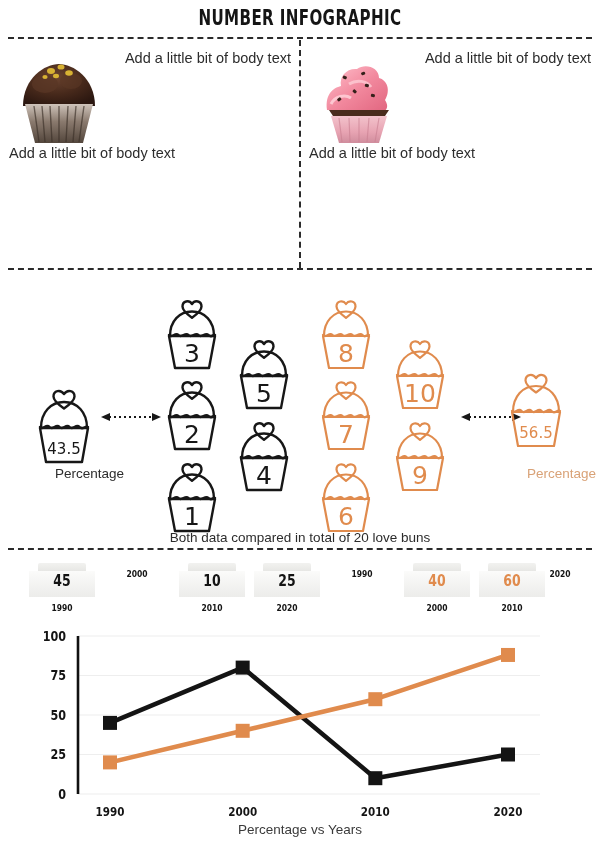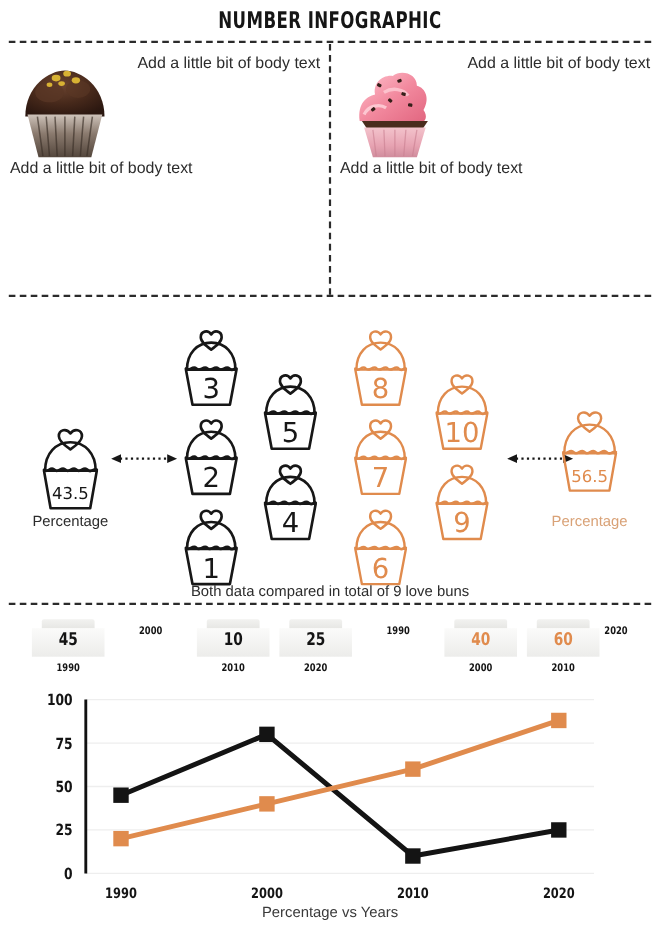--- a/index.html
+++ b/index.html
@@ -122,21 +122,21 @@
   .bun.black .bun-num { color: #171717; }
   .bun.orange .bun-num { color: #e08b4d; }
 
   
   .bun.pct { width: 70px; height: 78px; }
   .bun.pct .bun-num { font-size: 15px; bottom: 9px; }
 
   .pct-label {
     position: absolute;
     width: 120px;
-    text-align: center;
+    text-align: right;
     font-size: 13.5px;
     font-family: "Liberation Sans", sans-serif;
   }
   #pct-label-left  { color: #2c2c2c; }
   #pct-label-right { color: #d9a277; }
 
   .arrow {
     position: absolute;
     height: 12px;
     width: 60px;
@@ -488,21 +488,21 @@
           <path d="M35 6 C31.5 1 24.5 2.5 24.5 8.5 C24.5 13 30 17 35 20.5 C40 17 45.5 13 45.5 8.5 C45.5 2.5 38.5 1 35 6 Z"></path>
           <path d="M12 40 C12 24 22 14 35 14 C48 14 58 24 58 40"></path>
           <path d="M11 39 C14 43 17 35 20.5 39 C24 43 27 35 30.5 39 C34 43 37 35 40.5 39 C44 43 47 35 50.5 39 C54 43 56 37 59 39"></path>
           <path d="M11 40 L59 40 L53 74 L17 74 Z"></path>
         </g>
       </svg>
       <div class="bun-num">56.5</div>
     </div>
     <div class="pct-label" id="pct-label-right" style="left:476px; top:194px;">Percentage</div>
 
-    <div class="mid-caption">Both data compared in total of 9 love buns</div>
+    <div class="mid-caption">Both data compared in total of 20 love buns</div>
   </div>
 
   <div class="hdash" id="divider-bottom"></div>
 
   <div class="blocks-row">
 
     <div class="block-item" style="left:29px;">
       <div class="block-box">
         <div class="block-lid"></div>
         <div class="block-body"></div>

